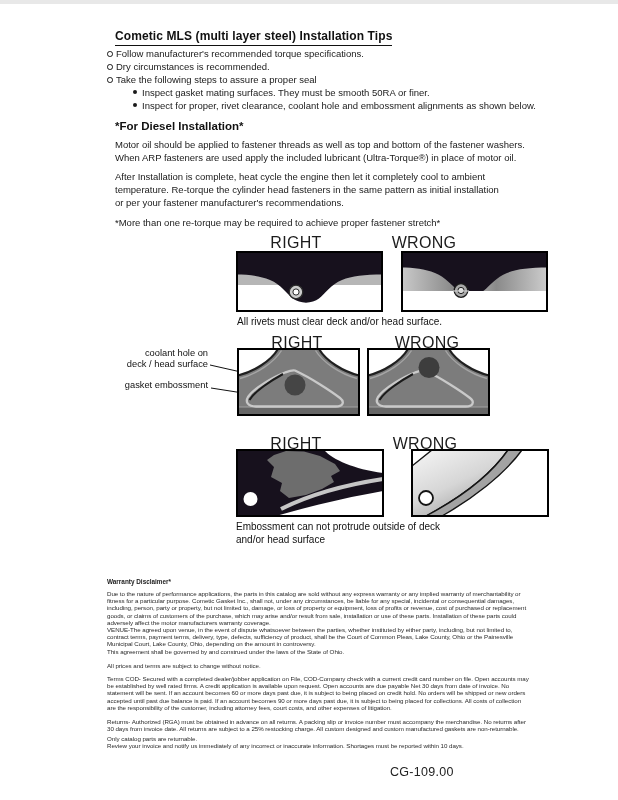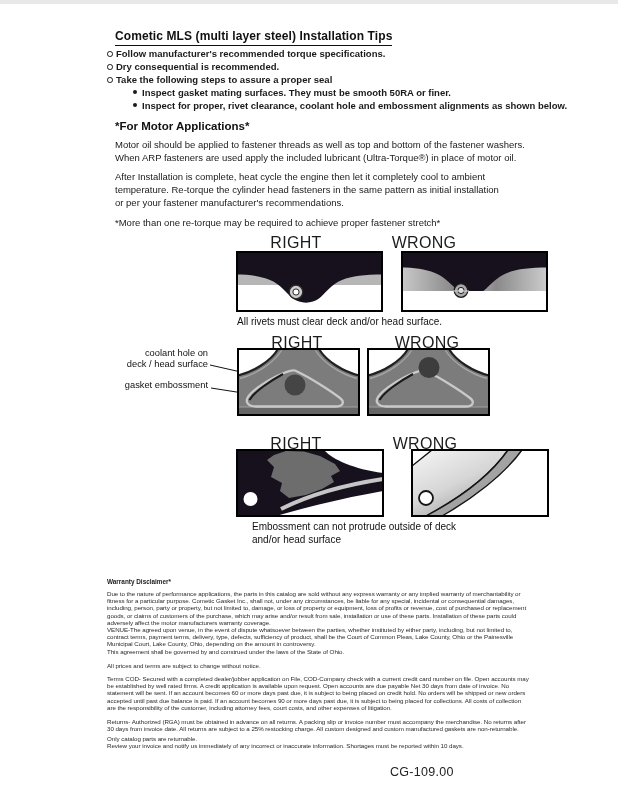--- a/index.html
+++ b/index.html
@@ -7,21 +7,21 @@
     position:relative;width:618px;height:800px;background:#ffffff;
     font-family:"Liberation Sans","DejaVu Sans",sans-serif;color:#1a1a1a;
     overflow:hidden;margin:4px auto;
   }
   .abs{position:absolute;}
   .title{
     left:115px;top:25px;font-size:12px;font-weight:bold;color:#111;
     border-bottom:1.6px solid #111;padding-bottom:2px;white-space:nowrap;letter-spacing:.1px;
   }
   .tips{left:107px;top:43px;font-size:9.5px;line-height:13px;}
-  .tip{white-space:nowrap;position:relative;padding-left:9px;font-weight:bold;}
+  .tip{white-space:nowrap;position:relative;padding-left:9px;}
   .tip.sub{margin-left:26px;}
   .mk{position:absolute;left:0;top:4.2px;width:3.6px;height:3.6px;border-radius:50%;}
   .mk.open{border:1px solid #1a1a1a;}
   .mk.fill{background:#1a1a1a;width:4px;height:4px;}
   .h2{left:115px;top:116px;font-size:11.5px;font-weight:bold;color:#111;white-space:nowrap;}
   .para{font-size:9.5px;line-height:13px;}
   .para div{white-space:nowrap;}
   .dlabel{font-size:16px;color:#1c1c1c;transform:translateX(-50%);white-space:nowrap;letter-spacing:.3px;}
   .caption{font-size:10px;color:#111;line-height:13px;white-space:nowrap;}
   .ann{font-size:9.3px;line-height:10.5px;color:#111;text-align:right;width:110px;}
@@ -34,27 +34,27 @@
 </style>
 </head>
 <body>
 
 <div class="page">
 
   <div class="abs title">Cometic MLS (multi layer steel) Installation Tips</div>
 
   <div class="abs tips">
     <div class="tip"><span class="mk open"></span><span>Follow manufacturer's recommended torque specifications.</span></div>
-    <div class="tip"><span class="mk open"></span><span>Dry consequential is recommended.</span></div>
+    <div class="tip"><span class="mk open"></span><span>Dry circumstances is recommended.</span></div>
     <div class="tip"><span class="mk open"></span><span>Take the following steps to assure a proper seal</span></div>
     <div class="tip sub"><span class="mk fill"></span><span>Inspect gasket mating surfaces.  They must be smooth 50RA or finer.</span></div>
     <div class="tip sub"><span class="mk fill"></span><span>Inspect for proper, rivet clearance, coolant hole and embossment alignments as shown below.</span></div>
   </div>
 
-  <div class="abs h2">*For Motor Applications*</div>
+  <div class="abs h2">*For Diesel Installation*</div>
   <div class="abs para" style="left:115px;top:166px;">
     <div>After Installation is complete, heat cycle the engine then let it completely cool to ambient</div>
     <div>temperature. Re-torque the cylinder head fasteners in the same pattern as initial installation</div>
     <div>or per your fastener manufacturer's recommendations.</div>
   </div>
   <div class="abs para" style="left:115px;top:134px;">
     <div>Motor oil should be applied to fastener threads as well as top and bottom of the fastener washers.</div>
     <div>When ARP fasteners are used apply the included lubricant (Ultra-Torque®) in place of motor oil.</div>
   </div>
   <div class="abs para" style="left:115px;top:212px;">
@@ -164,21 +164,21 @@
           <stop offset="1" stop-color="#9c9c9c"></stop>
       </linearGradient>
     </defs>
     <rect width="138" height="68" fill="#ffffff"></rect>
     <path d="M21,1 H97 C79,27 47,50 15,67 L1,67 L1,17 Z" fill="url(#g3w)" stroke="#141414" stroke-width="1.4"></path>
     <path d="M97,1 C79,27 47,50 15,67 L31,67 C61,50 93,26 111,1 Z" fill="#a3a3a3" stroke="#141414" stroke-width="1.4"></path>
     <circle cx="15" cy="49" r="7" fill="#ffffff" stroke="#141414" stroke-width="1.8"></circle>
     <rect x="1" y="1" width="136" height="66" fill="none" stroke="#000000" stroke-width="2"></rect>
   </svg>
 
-  <div class="abs caption" style="left:252px;top:516px;">
+  <div class="abs caption" style="left:236px;top:516px;">
     <div>Embossment can not protrude outside of deck</div>
     <div>and/or head surface</div>
   </div>
 
   <div class="abs sp-head" style="left:107px;top:574px;">Warranty Disclaimer*</div>
 
   <div class="abs smallprint" style="left:107px;top:586px;">
     <div>Due to the nature of performance applications, the parts in this catalog are sold without any express warranty or any implied warranty of merchantability or</div>
     <div>fitness for a particular purpose.  Cometic Gasket Inc., shall not, under any circumstances, be liable for any special, incidental or consequential damages,</div>
     <div>including, person, party or property, but not limited to, damage, or loss of property or equipment, loss of profits or revenue, cost of purchased or replacement</div>

